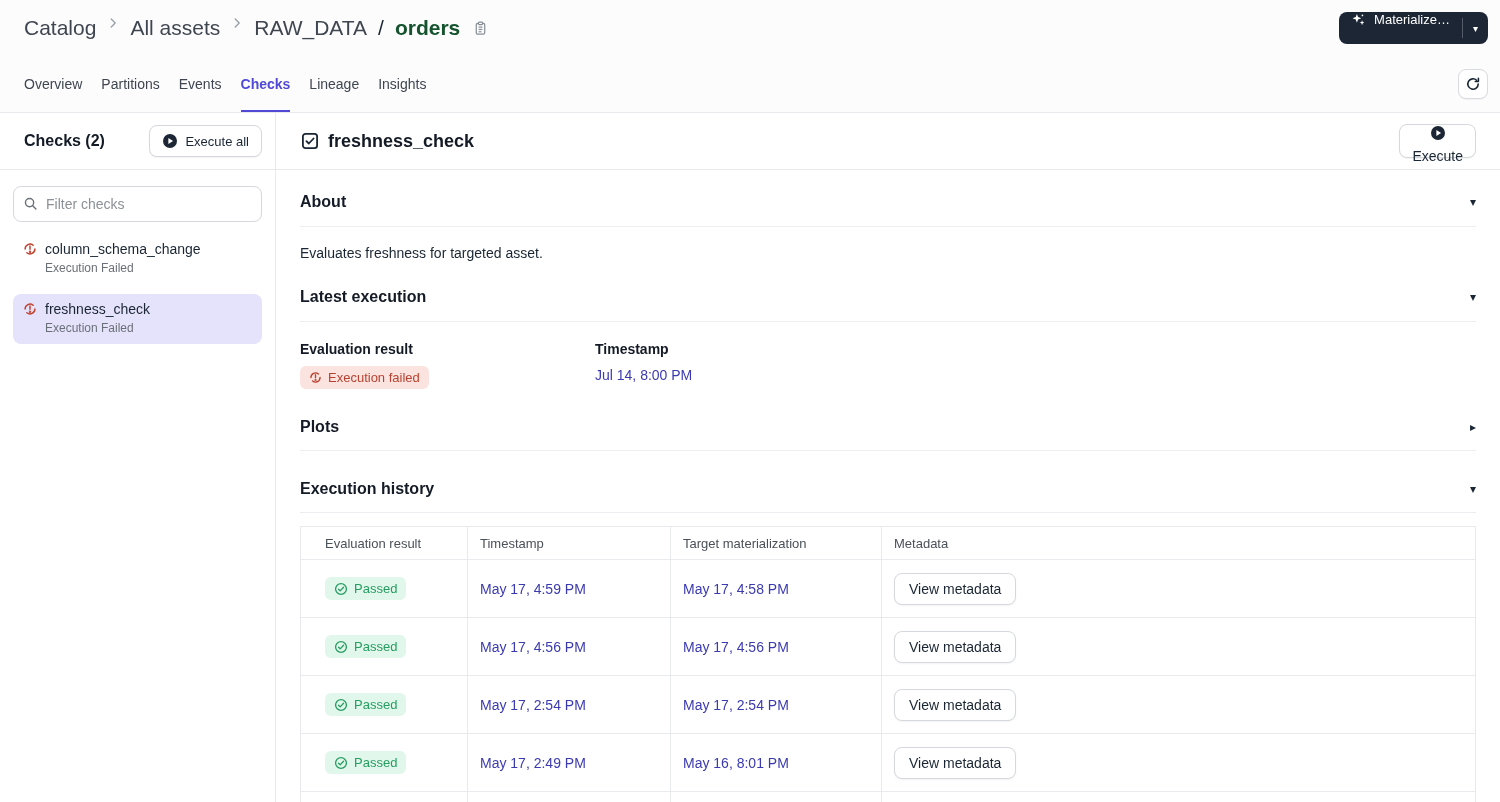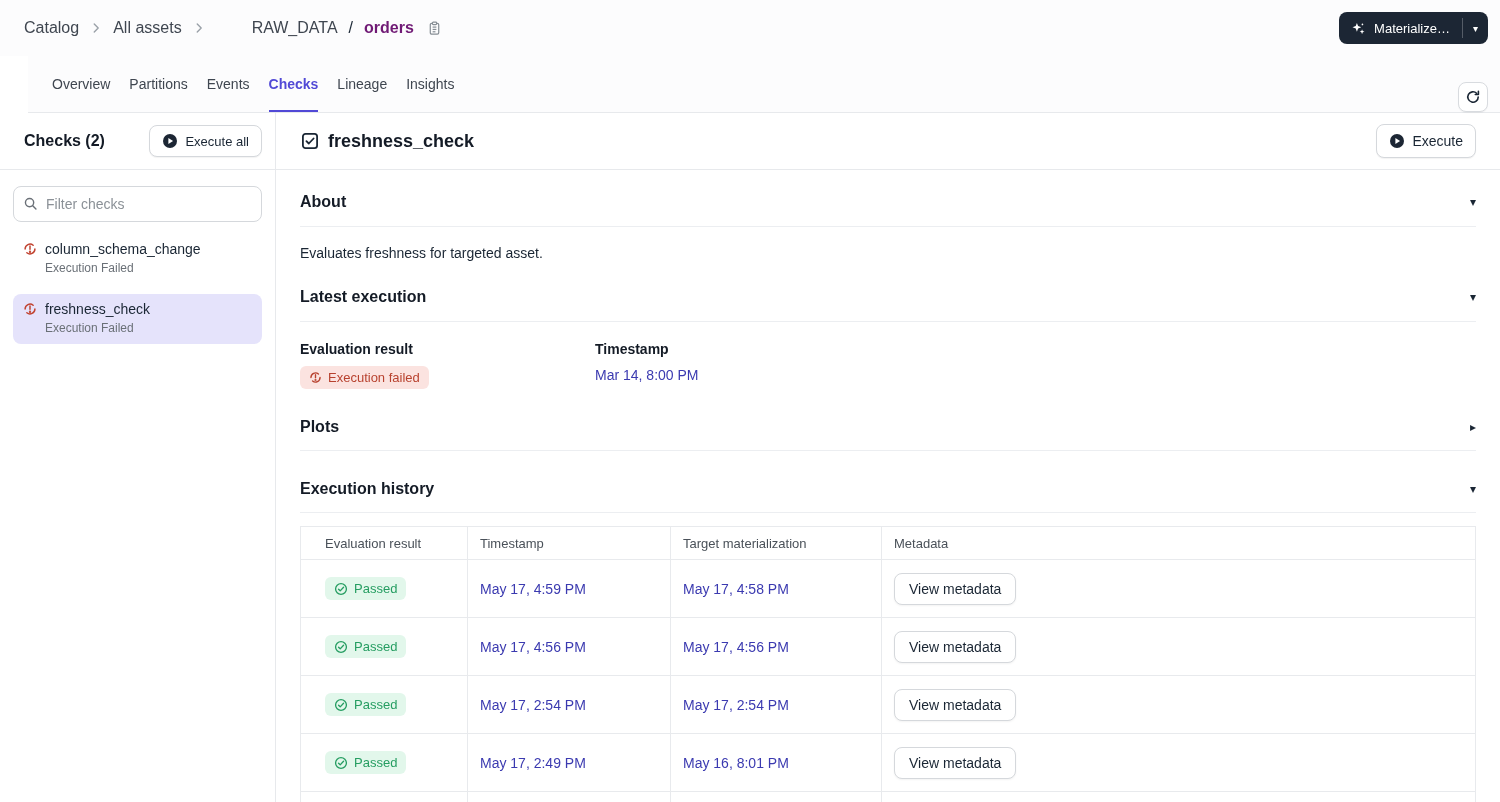--- a/index.html
+++ b/index.html
@@ -10,40 +10,40 @@
     font-family:"Liberation Sans","DejaVu Sans",sans-serif;
     -webkit-font-smoothing:antialiased;
   }
   svg { display:block; }
 
   
   .topbar {
     height:56px; display:flex; align-items:center; justify-content:space-between;
     padding:0 12px 0 24px; background:#fcfcfd;
   }
-  .breadcrumb { display:flex; align-items:center; gap:9px; font-size:16px; }
+  .breadcrumb { display:flex; gap:9px; font-size:21px; }
   .crumb { color:#3f4650; font-weight:500; cursor:pointer; }
   .crumb-chevron { margin:0 1px; }
-  .crumb-asset { color:#3f4650; font-weight:500;margin-left:36px; }
+  .crumb-asset { color:#3f4650; font-weight:500; }
   .crumb-slash { color:#1a2634; font-weight:500; margin:0 2px; }
-  .crumb-current { color:#701a75; font-weight:700; }
+  .crumb-current { color:#14532d; font-weight:700; }
   .copy-btn { margin-left:2px; cursor:pointer; background:none; border:none; padding:2px; }
 
   .materialize {
     display:flex; align-items:stretch; height:32px; border-radius:8px;
     background:var(--dark_button_bg,#1c2634); color:#fff; overflow:hidden; cursor:pointer;
   }
-  .mat-main { display:flex; align-items:center; gap:8px; padding:0 12px; font-size:13px; font-weight:500; }
+  .mat-main { display:flex; gap:8px; padding:0 12px; font-size:13px; font-weight:500; }
   .mat-divider { width:1px; background:rgba(255,255,255,.25); margin:6px 0; }
   .mat-caret { display:flex; align-items:center; padding:0 10px; font-size:10px; color:#fff; }
 
   
   .tabsbar {
-    height:57px; display:flex; align-items:flex-end; justify-content:space-between;
-    padding:0 12px 0 24px; background:#fcfcfd; border-bottom:1px solid #e7e9ec;margin-left:28px;
+    height:57px; display:flex; align-items:center; justify-content:space-between;
+    padding:0 12px 0 24px; background:#fcfcfd; border-bottom:1px solid #e7e9ec;
   }
   .tabs { display:flex; gap:19px; height:100%; align-items:stretch; }
   .tab {
     display:flex; align-items:center; font-size:14px; font-weight:500;
     color:#3f4650; position:relative; cursor:pointer;
   }
   .tab.active { color:var(--accent,#5149d6); font-weight:600; }
   .tab.active::after { content:""; position:absolute; left:0; right:0; bottom:0; height:2px; background:var(--accent,#5149d6); }
   .refresh-btn {
     width:30px; height:30px; border:1px solid #d8dbdf; border-radius:8px; background:#fff;
@@ -263,21 +263,21 @@
     <div class="main-header">
       <div class="main-title">
         <span>
           <svg width="18" height="18" viewBox="0 0 18 18" fill="none" stroke="#1a2634" stroke-width="1.8">
             <rect x="1.9" y="1.9" width="14.2" height="14.2" rx="2.6"></rect>
             <path d="M5.4 9.1l2.4 2.4 4.8-5" stroke-linecap="round" stroke-linejoin="round"></path>
           </svg>
         </span>
         <span>freshness_check</span>
       </div>
-      <button class="btn" style="font-size:14px;height:34px;">
+      <button class="btn" style="font-size:14px;height:34px;flex-direction:column;">
         <span>
           <svg width="16" height="16" viewBox="0 0 16 16">
               <circle cx="8" cy="8" r="7" fill="#1c2634"></circle>
               <path d="M6.4 5.1v5.8L11.1 8z" fill="#fff"></path>
             </svg>
         </span>
         <span>Execute</span>
       </button>
     </div>
 
@@ -306,21 +306,21 @@
                   <circle cx="8" cy="11.1" r="0.5" fill="#b8422f"></circle>
                 </svg>
               </span>
               <span>Execution failed</span>
             </span>
           </div>
         </div>
         <div>
           <div class="field-label">Timestamp</div>
           <div class="field-value">
-            <a class="link">Mar 14, 8:00 PM</a>
+            <a class="link">Jul 14, 8:00 PM</a>
           </div>
         </div>
       </div>
 
       <div class="section-row row-plots">
         <span class="section-title">Plots</span>
         <span class="caret">▸</span>
       </div>
 
       <div class="section-row row-history">

